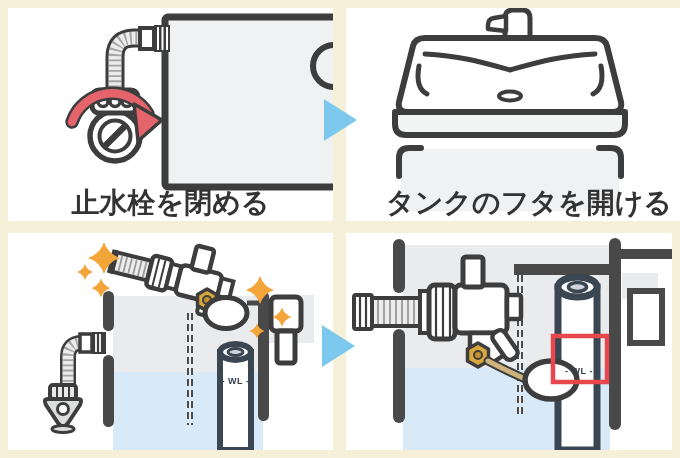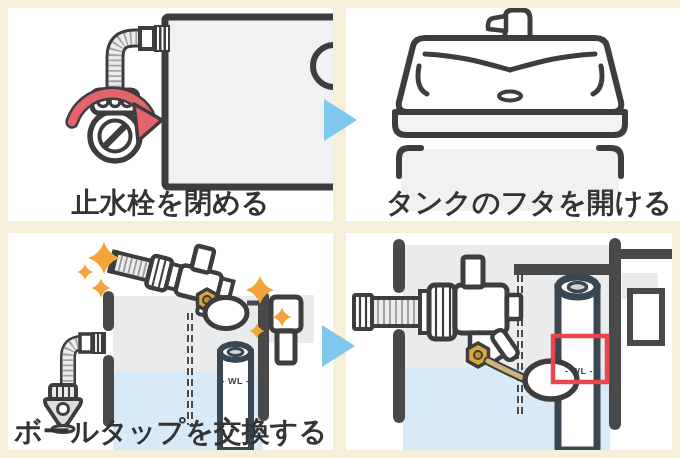--- a/index.html
+++ b/index.html
@@ -157,21 +157,20 @@
       </g>
       <g fill="#f3a53a">
         <use href="#spark" transform="translate(96,25) scale(1.6)"></use>
         <use href="#spark" transform="translate(77,39) scale(0.8)"></use>
         <use href="#spark" transform="translate(93,55) scale(0.95)"></use>
         <use href="#spark" transform="translate(252,57) scale(1.4)"></use>
         <use href="#spark" transform="translate(274,84) scale(0.95)"></use>
         <use href="#spark" transform="translate(249,98) scale(0.75)"></use>
       </g>
     </svg>
-    <div class="caption">ボールタップを交換する</div>
   </div>
 
   <div class="panel" id="p4">
     <svg width="326" height="217" viewBox="0 0 326 217">
       <g>
         <rect x="57" y="12" width="207" height="123" fill="#e9ebed"></rect>
         <rect x="57" y="135" width="207" height="82" fill="#d8eaf8"></rect>
         <rect x="276" y="40" width="36" height="26" fill="#e9ebed"></rect>
       </g>
       <g>

